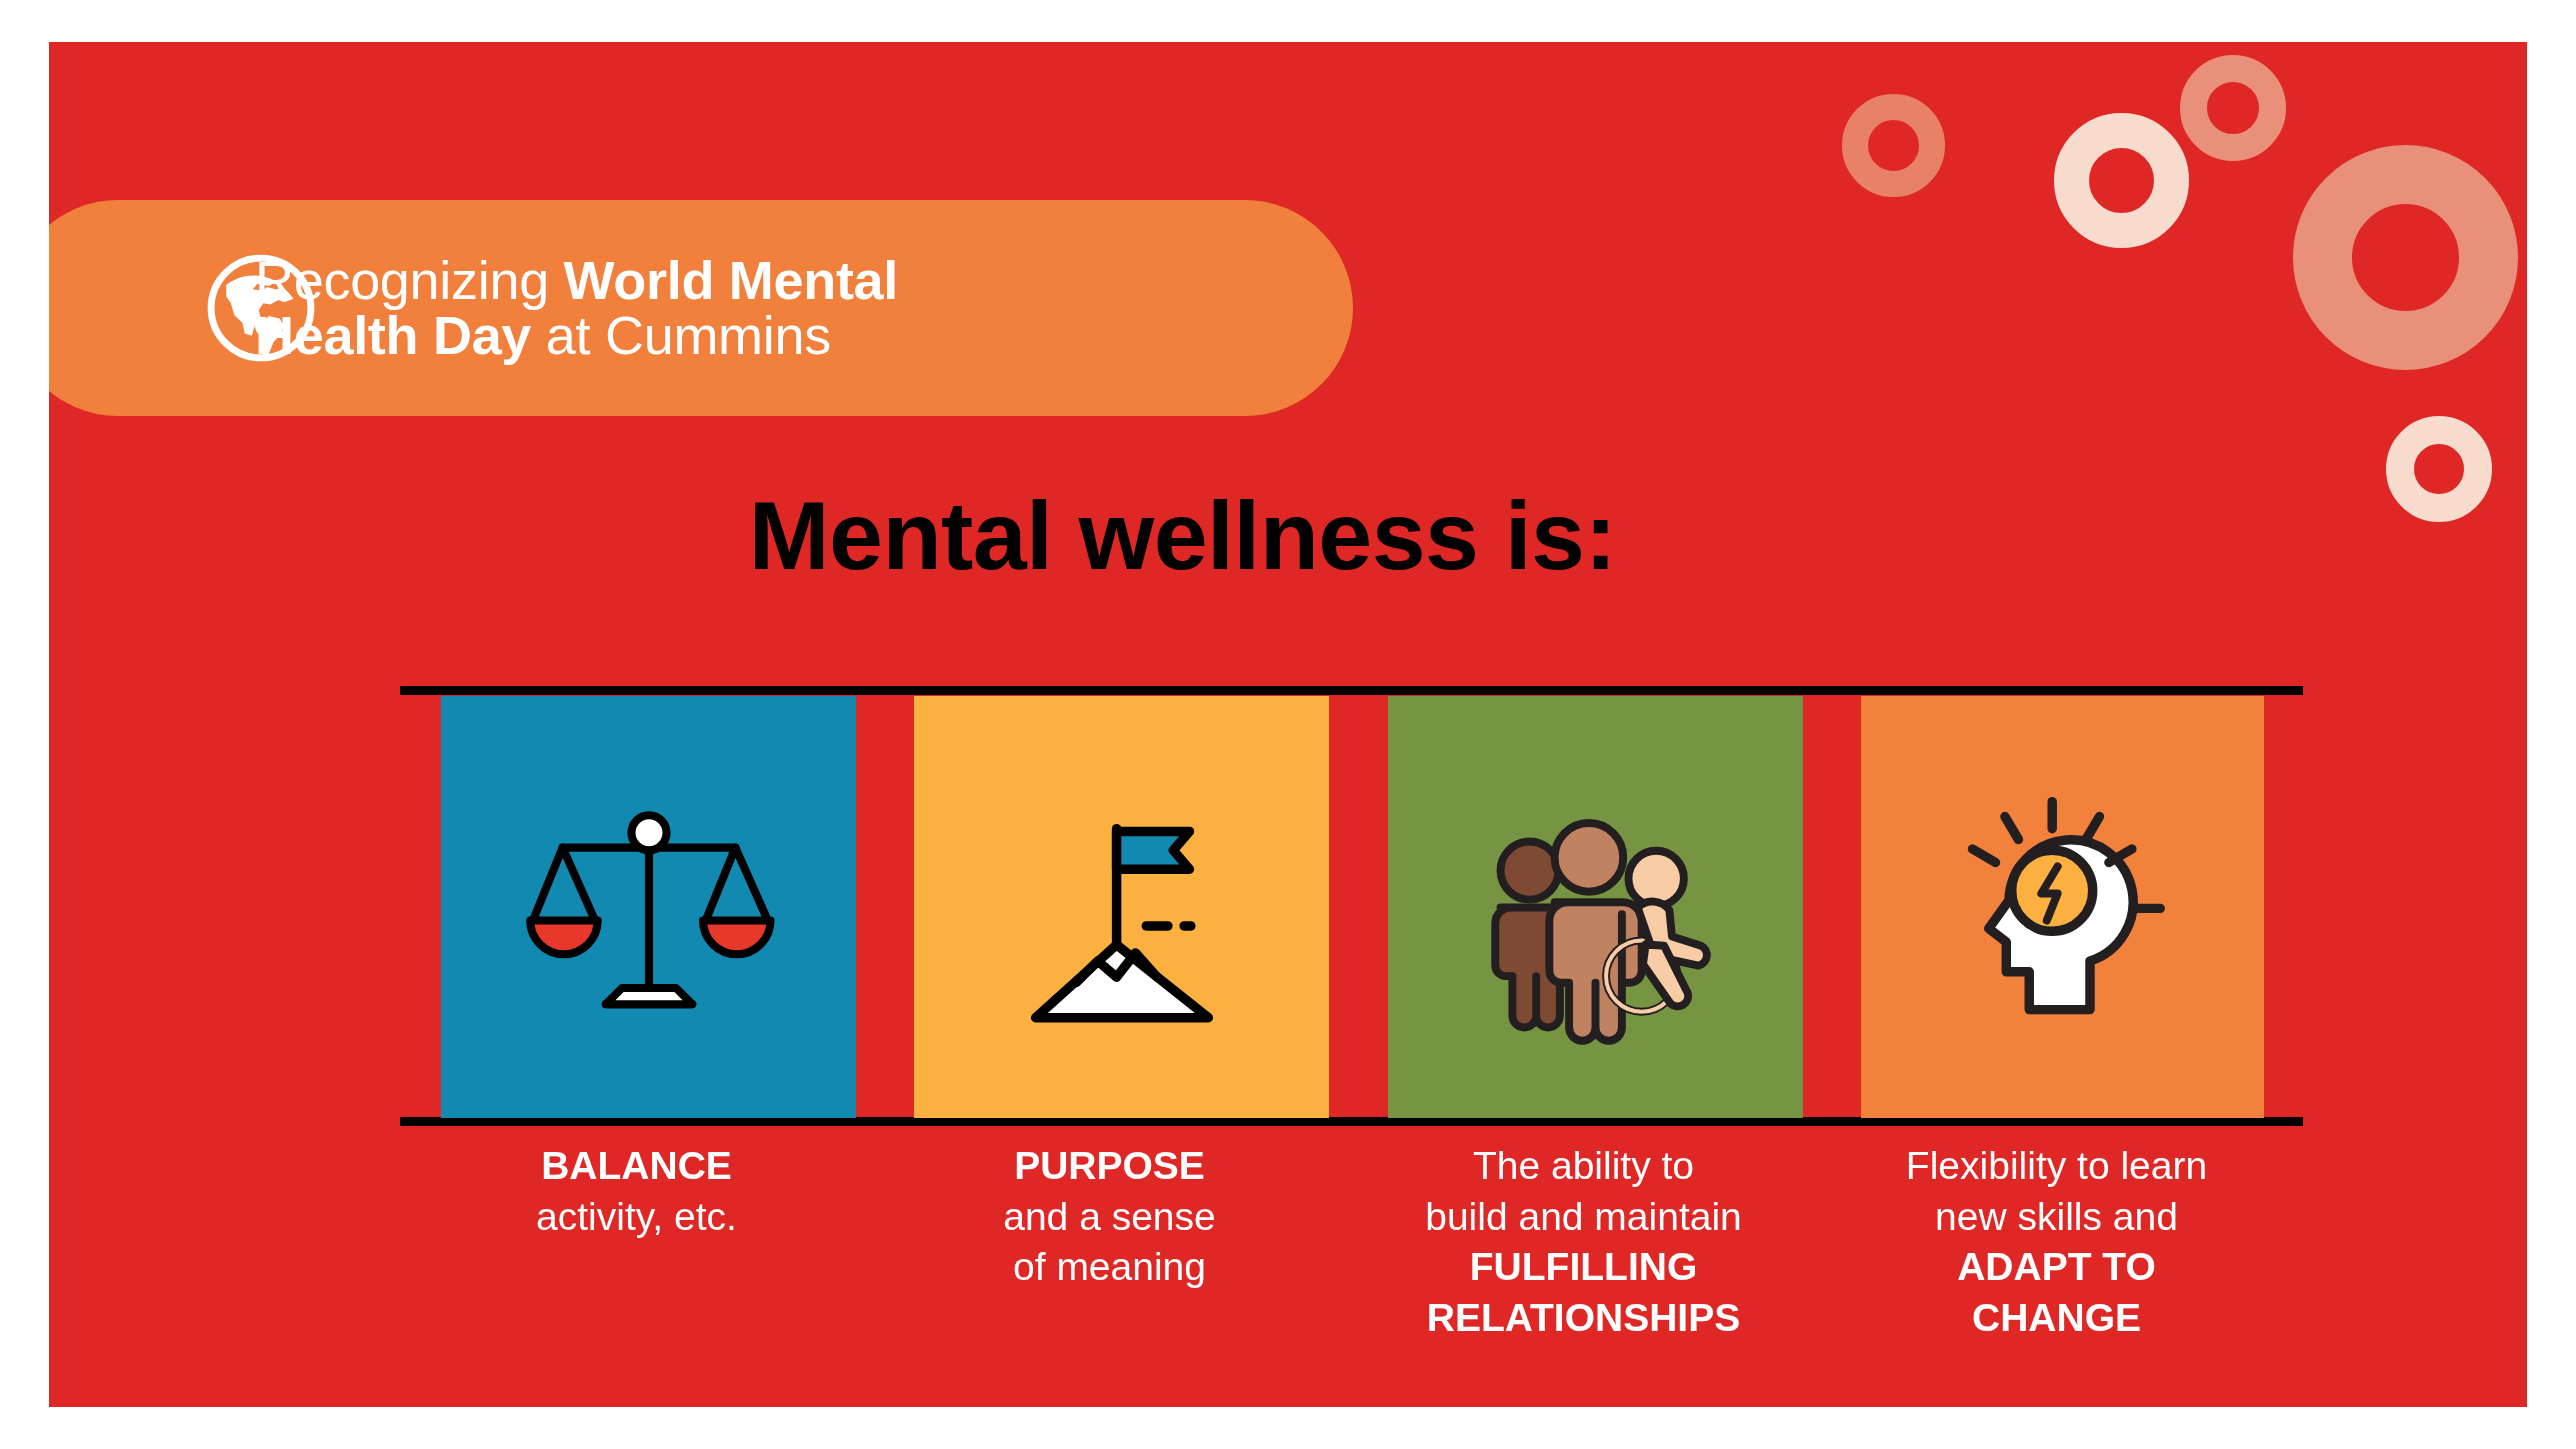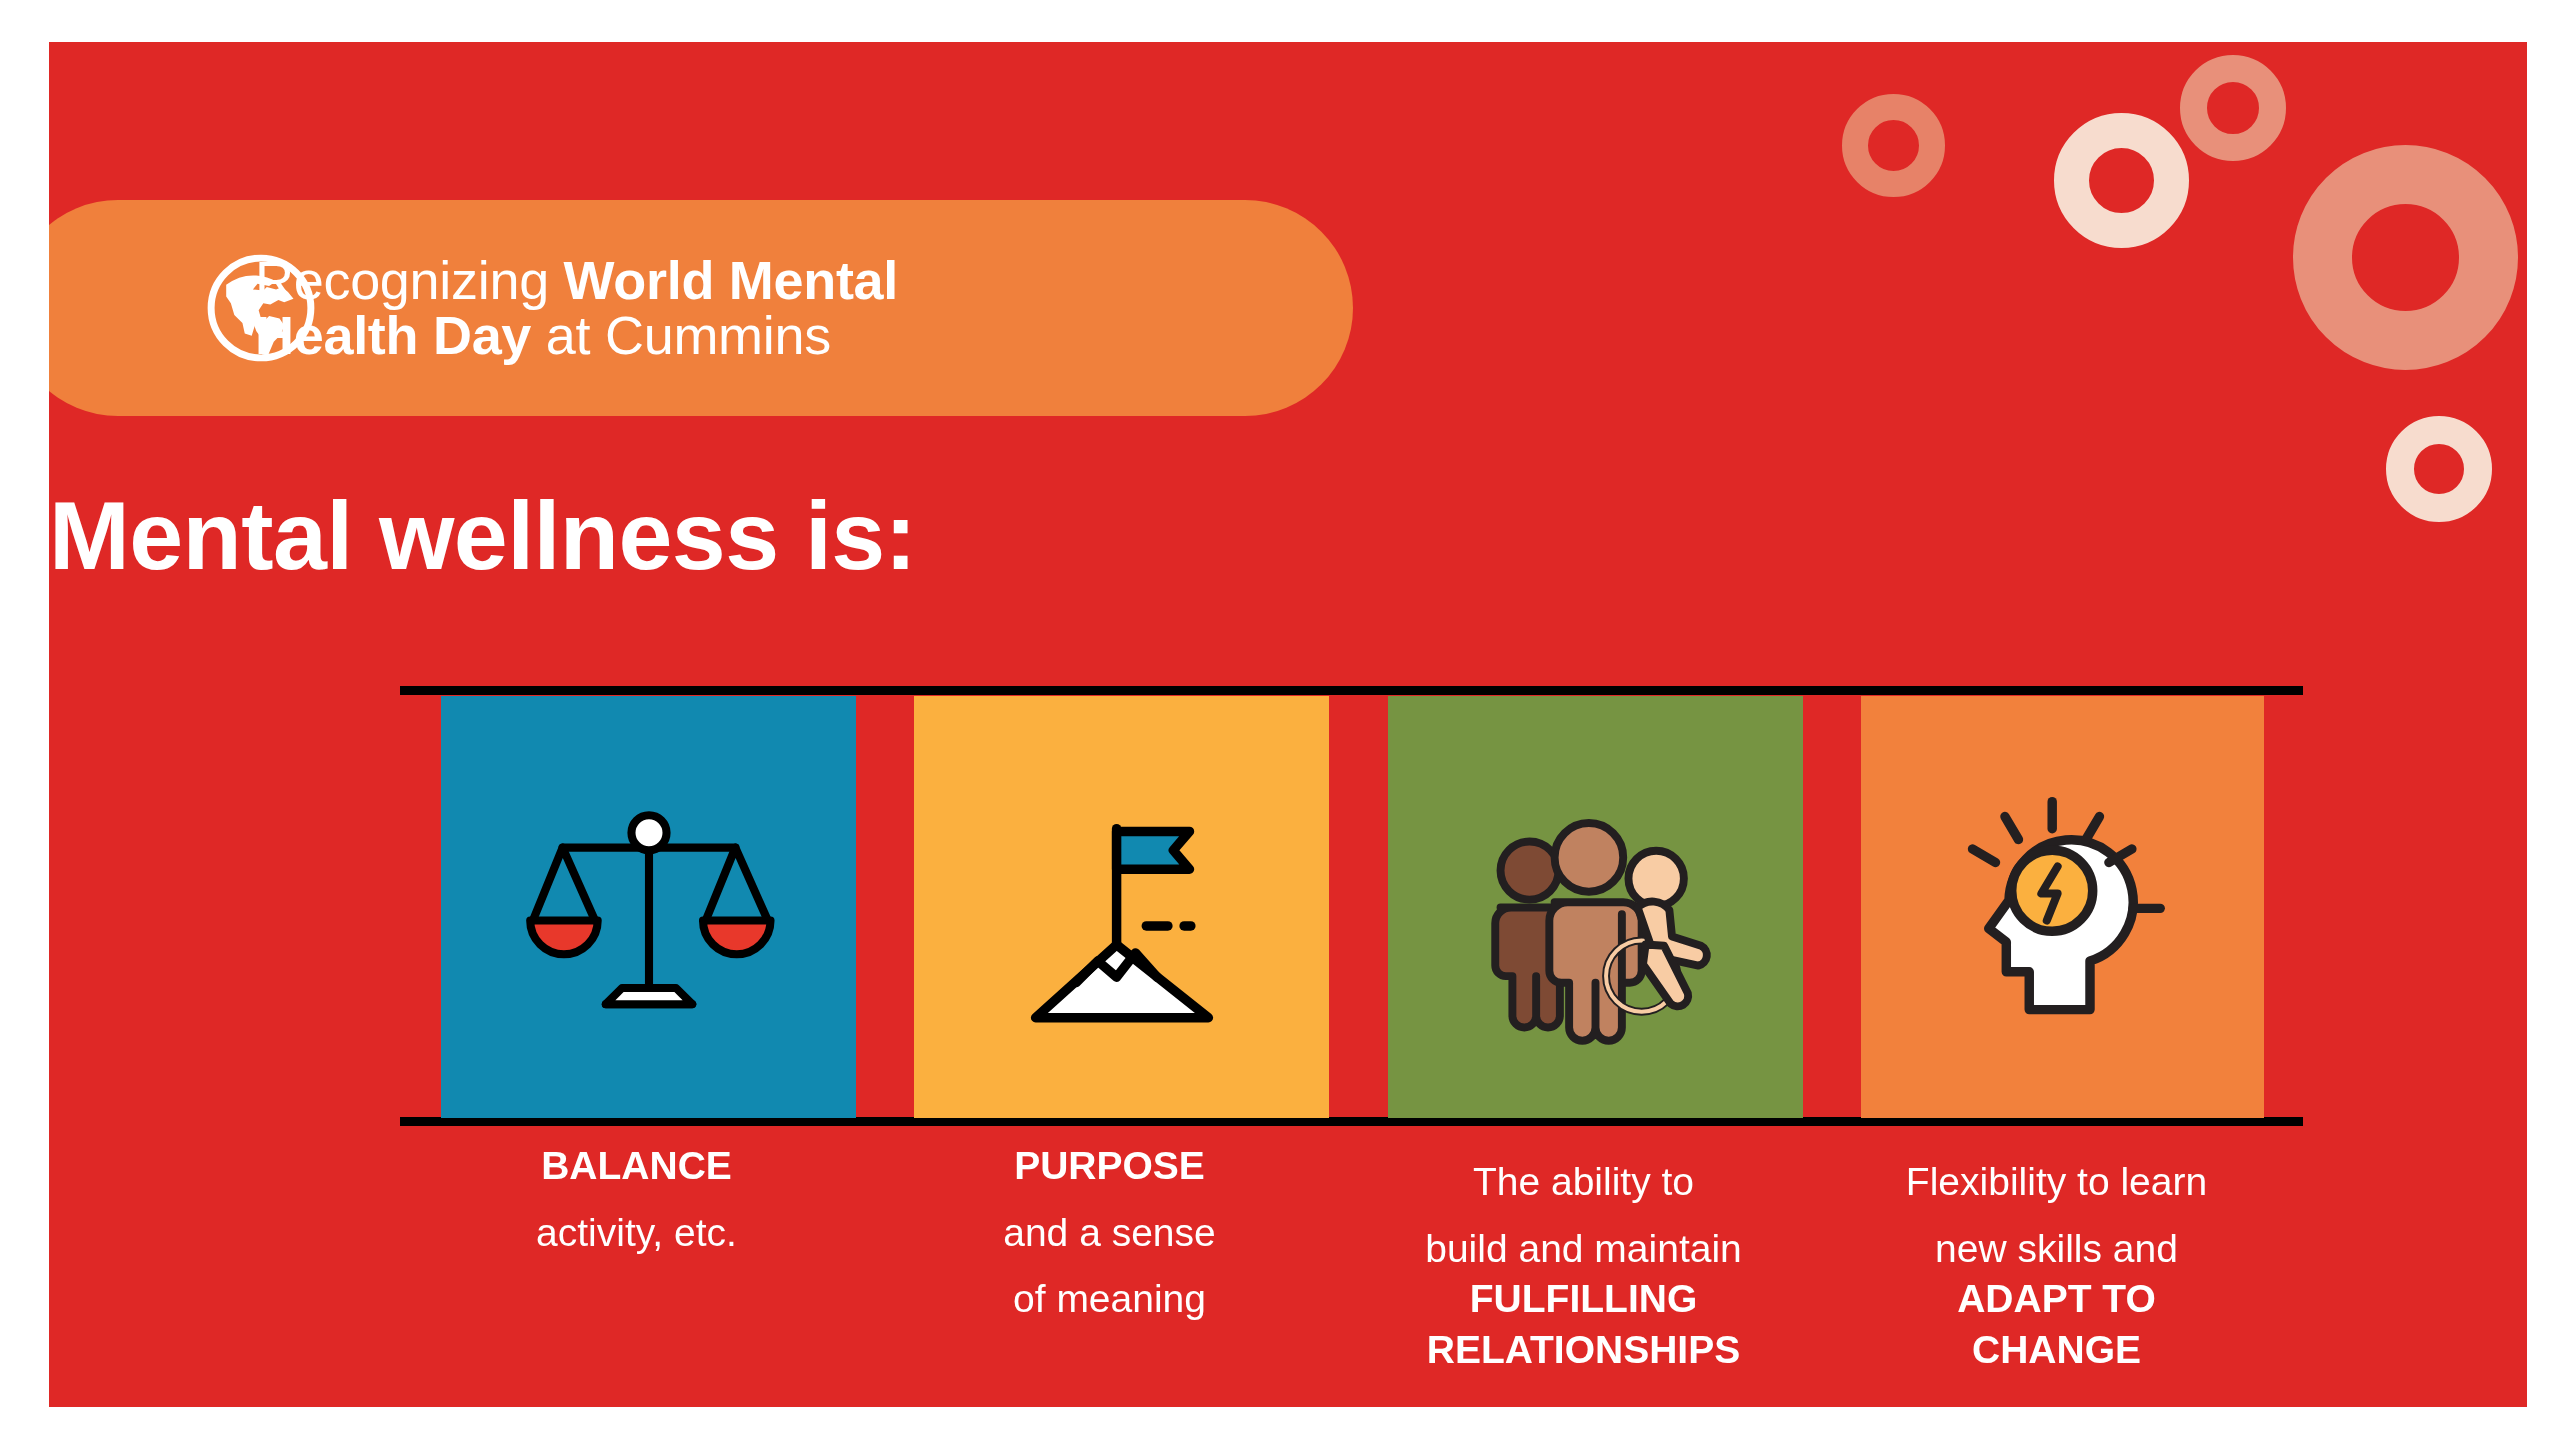--- a/index.html
+++ b/index.html
@@ -25,22 +25,22 @@
   .banner-inner{display:flex;align-items:flex-start;padding-left:245px;}
   .globe-wrap{position:absolute;left:193px;top:50%;transform:translateY(-50%);
               width:116px;height:116px;}
   .banner-text{color:#ffffff;line-height:1.02;letter-spacing:-0.3px;}
   .banner-line{font-size:54px;white-space:nowrap;}
   .bold{font-weight:bold;}
   .light{font-weight:400;}
 
   
   .heading{
-    position:absolute;left:0;top:438px;width:2267px;
-    color:#ffffff;font-size:97px;font-weight:bold;letter-spacing:-0.6px;
+    position:absolute;left:0;top:438px;width:2267px;text-align:center;
+    color:#000000;font-size:97px;font-weight:bold;letter-spacing:-0.6px;
   }
 
   
   .rule{position:absolute;left:351px;width:1903px;height:9px;background:#000000;}
   .rule-top{top:644px;}
   .rule-bottom{top:1075px;}
 
   
   .panels{position:absolute;left:392px;top:654px;height:422px;width:1823px;}
   .panel{
@@ -49,21 +49,21 @@
   }
   .panel svg{display:block;}
 
   
   .captions{position:absolute;left:351px;top:1099px;width:1903px;height:245px;}
   .caption{
     position:absolute;top:0;text-align:center;color:#ffffff;
     font-size:39px;line-height:1.30;
   }
   .cap-strong{font-weight:bold;}
-  .cap-reg{font-weight:400;margin-top:16px;}
+  .cap-reg{font-weight:400;}
 </style>
 </head>
 <body>
 
 <div class="canvas">
 
   <div class="red-field">
 
     <div id="rings-host">
         <div class="ring" style="left: 1793px; top: 52px; width: 103px; height: 103px; border-width: 26px; border-color: rgb(231, 130, 104);"></div>

